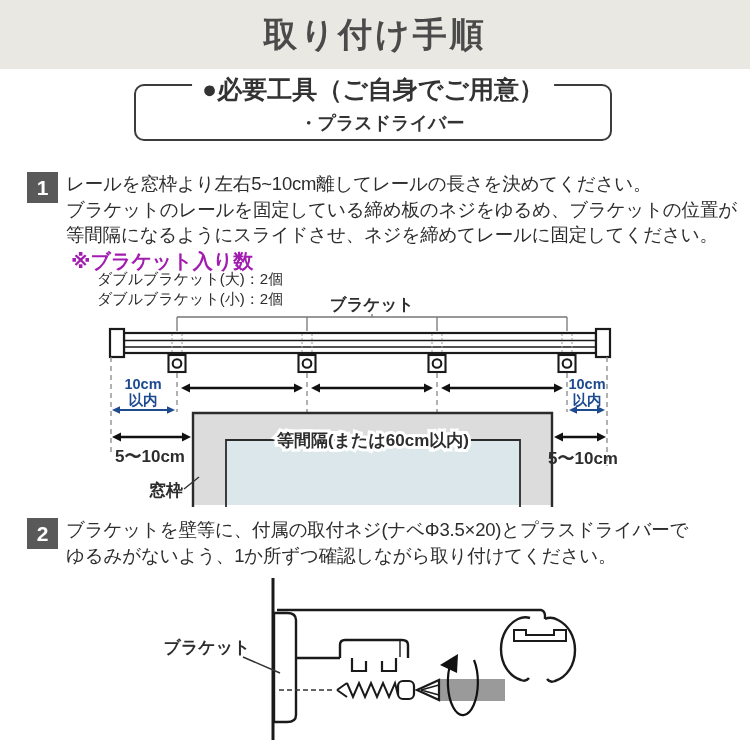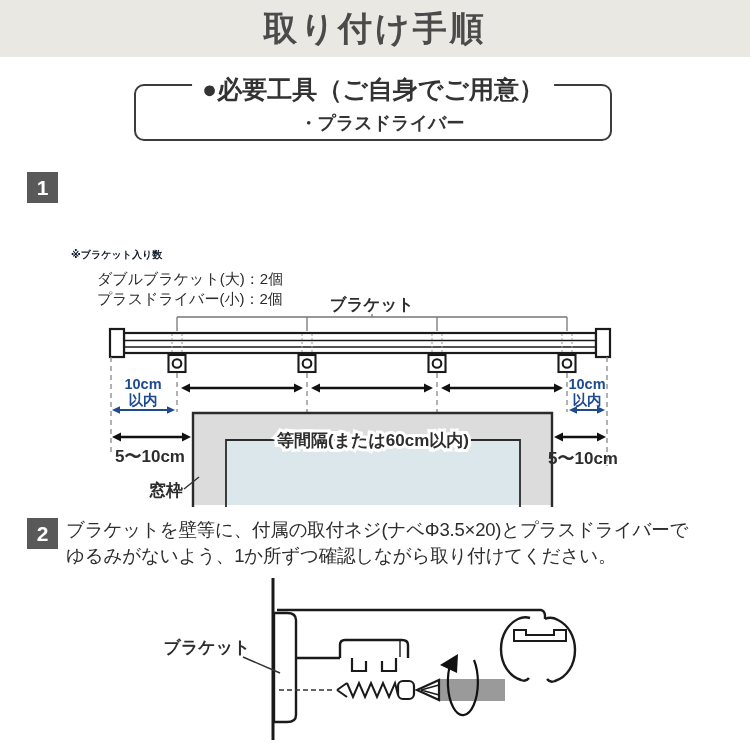--- a/index.html
+++ b/index.html
@@ -1,21 +1,21 @@
 <!DOCTYPE html>
 <html><head>
 <meta charset="utf-8">
 <style>
   html,body{margin:0;padding:0;background:#ffffff;}
   .stage{
     position:relative;width:750px;height:750px;overflow:hidden;background:#ffffff;
     font-family:"Liberation Sans","DejaVu Sans",sans-serif;color:#2d2d2d;
   }
   .page-header{
-    position:absolute;left:0;top:0;width:750px;height:57px;background:#e9e8e2;
+    position:absolute;left:0;top:0;width:750px;height:69px;background:#e9e8e2;
     display:flex;align-items:center;justify-content:center;
   }
   .page-title{
     font-size:34px;font-weight:bold;letter-spacing:3px;color:#4a4a4a;margin:0;
   }
   .tools-box{
     position:absolute;left:134px;top:84px;width:478px;height:57px;box-sizing:border-box;
     border:2px solid #3c3c3c;border-radius:10px;background:#fff;
   }
   .tools-legend{
@@ -32,21 +32,21 @@
   }
   .badge-1{left:27px;top:172px;}
   .badge-2{left:27px;top:518px;}
   .step-text{
     position:absolute;left:66px;width:684px;font-size:18.5px;line-height:25.5px;
     color:#2d2d2d;font-weight:500;letter-spacing:-0.2px;
   }
   .step-text-1{top:171px;}
   .step-text-2{top:517px;}
   .note-title{
-    position:absolute;left:71px;top:248px;font-size:10px;font-weight:600;color:#0f172a;
+    position:absolute;left:71px;top:248px;font-size:20px;font-weight:600;color:#a21caf;
   }
   .note-lines{
     position:absolute;left:97px;top:269px;font-size:15px;line-height:19.5px;color:#2d2d2d;
   }
   .diagram1{position:absolute;left:0;top:285px;}
   .diagram2{position:absolute;left:0;top:575px;}
   svg text{font-family:"Liberation Sans","DejaVu Sans",sans-serif;}
 </style>
 </head>
 <body>
@@ -58,25 +58,30 @@
   </header>
 
   <section class="tools-box">
     <div class="tools-legend">●必要工具（ご自身でご用意）</div>
     <div class="tools-items">
       <span>・プラスドライバー</span>
     </div>
   </section>
 
   <div class="step-badge badge-1">1</div>
+  <div class="step-text step-text-1">
+    <div>レールを窓枠より左右5~10cm離してレールの長さを決めてください。</div>
+    <div>ブラケットのレールを固定している締め板のネジをゆるめ、ブラケットの位置が</div>
+    <div>等間隔になるようにスライドさせ、ネジを締めてレールに固定してください。</div>
+  </div>
 
   <div class="note-title">※ブラケット入り数</div>
   <div class="note-lines">
     <div>ダブルブラケット(大)：2個</div>
-    <div>プラスドライバー(小)：2個</div>
+    <div>ダブルブラケット(小)：2個</div>
   </div>
 
   <svg class="diagram1" width="750" height="222" viewBox="0 285 750 222">
 
     <text x="372" y="310" text-anchor="middle" font-size="16.5" font-weight="600" fill="#2d2d2d">ブラケット</text>
     <path d="M372,314 V317 M177,317 H567 M177,317 V331 M307,317 V331 M437,317 V331 M567,317 V331" stroke="#777" stroke-width="1.3" fill="none"></path>
 
     <g stroke="#1a1a1a" fill="#ffffff">
       <rect x="124" y="333" width="472" height="20" stroke-width="2.2"></rect>
       <path d="M124,340.5 H596 M124,347 H596" stroke-width="1.6" fill="none"></path>

